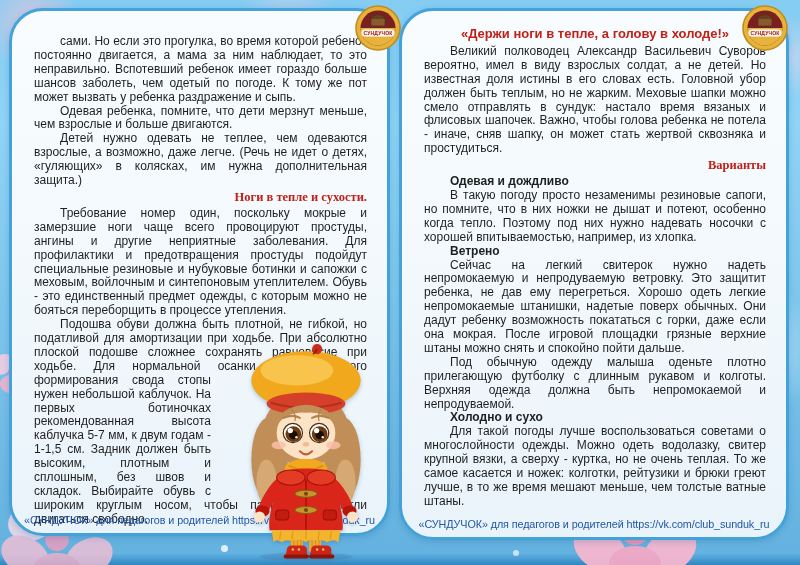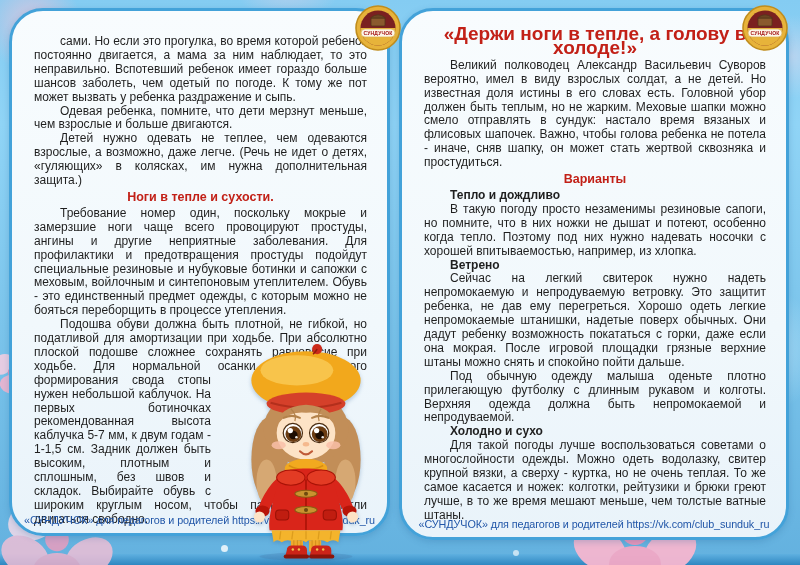--- a/index.html
+++ b/index.html
@@ -38,26 +38,26 @@
   .content {
     position:absolute; inset:0; overflow:hidden;
     padding:24px 20px 30px 22px;
     font-size:12px; line-height:13.9px; color:#1f1f1f;
     text-align:justify;
   }
   .panel.right .content { padding:14px 20px 30px 22px; }
 
   .para { margin:0; text-indent:26px; }
   .red-heading {
-    margin:3px 0 2px 0; text-indent:0; text-align:center;
-    color:#c22017; font-weight:bold; font-size:12.5px;
+    margin:3px 0 2px 0; text-indent:0; text-align:right;
+    color:#c22017; font-weight:bold; font-size:12.5px;font-family:Liberation Serif, serif;
   }
   .panel-title {
     margin:2px 0 4px 0; text-indent:0; text-align:center;
-    color:#c22017; font-weight:bold; font-size:19px;
+    color:#c22017; font-weight:bold; font-size:13px;
   }
   .sub-heading { margin:0; text-indent:26px; font-weight:bold; text-align:left; }
 
   .girl-flow {
     float:right; width:150px; height:168px;
     shape-outside: inset(57px 0 0 0); margin-left:6px;
   }
 
   .panel-footer {
     position:absolute; left:0; right:0; bottom:7px; z-index:4;
@@ -156,21 +156,21 @@
         <rect x="6" y="24" width="34" height="8" rx="4" fill="#fdf6e8" stroke="#d8b050" stroke-width="0.7"></rect>
       </svg>
       <span class="badge-label">СУНДУЧОК</span>
     </div>
 
     <div class="content">
       <p class="panel-title">«Держи ноги в тепле, а голову в холоде!»</p>
       <p class="para">Великий полководец Александр Васильевич Суворов вероятно, имел в виду взрослых солдат, а не детей. Но известная доля истины в его словах есть. Головной убор должен быть теплым, но не жарким. Меховые шапки можно смело отправлять в сундук: настало время вязаных и флисовых шапочек. Важно, чтобы голова ребенка не потела - иначе, сняв шапку, он может стать жертвой сквозняка и простудиться.</p>
       <p class="red-heading">Варианты</p>
 
-      <p class="sub-heading">Тепло и дождливо</p>
+      <p class="sub-heading">Одевая и дождливо</p>
       <p class="para">В такую погоду просто незаменимы резиновые сапоги, но помните, что в них ножки не дышат и потеют, особенно когда тепло. Поэтому под них нужно надевать носочки с хорошей впитываемостью, например, из хлопка.</p>
 
       <p class="sub-heading">Ветрено</p>
       <p class="para">Сейчас на легкий свитерок нужно надеть непромокаемую и непродуваемую ветровку. Это защитит ребенка, не дав ему перегреться. Хорошо одеть легкие непромокаемые штанишки, надетые поверх обычных. Они дадут ребенку возможность покататься с горки, даже если она мокрая. После игровой площадки грязные верхние штаны можно снять и спокойно пойти дальше.</p>
 
       <p class="para">Под обычную одежду малыша оденьте плотно прилегающую футболку с длинным рукавом и колготы. Верхняя одежда должна быть непромокаемой и непродуваемой.</p>
 
       <p class="sub-heading">Холодно и сухо</p>
       <p class="para">Для такой погоды лучше воспользоваться советами о многослойности одежды. Можно одеть водолазку, свитер крупной вязки, а сверху - куртка, но не очень теплая. То же самое касается и ножек: колготки, рейтузики и брюки греют лучше, в то же время мешают меньше, чем толстые ватные штаны.</p>
     </div>

